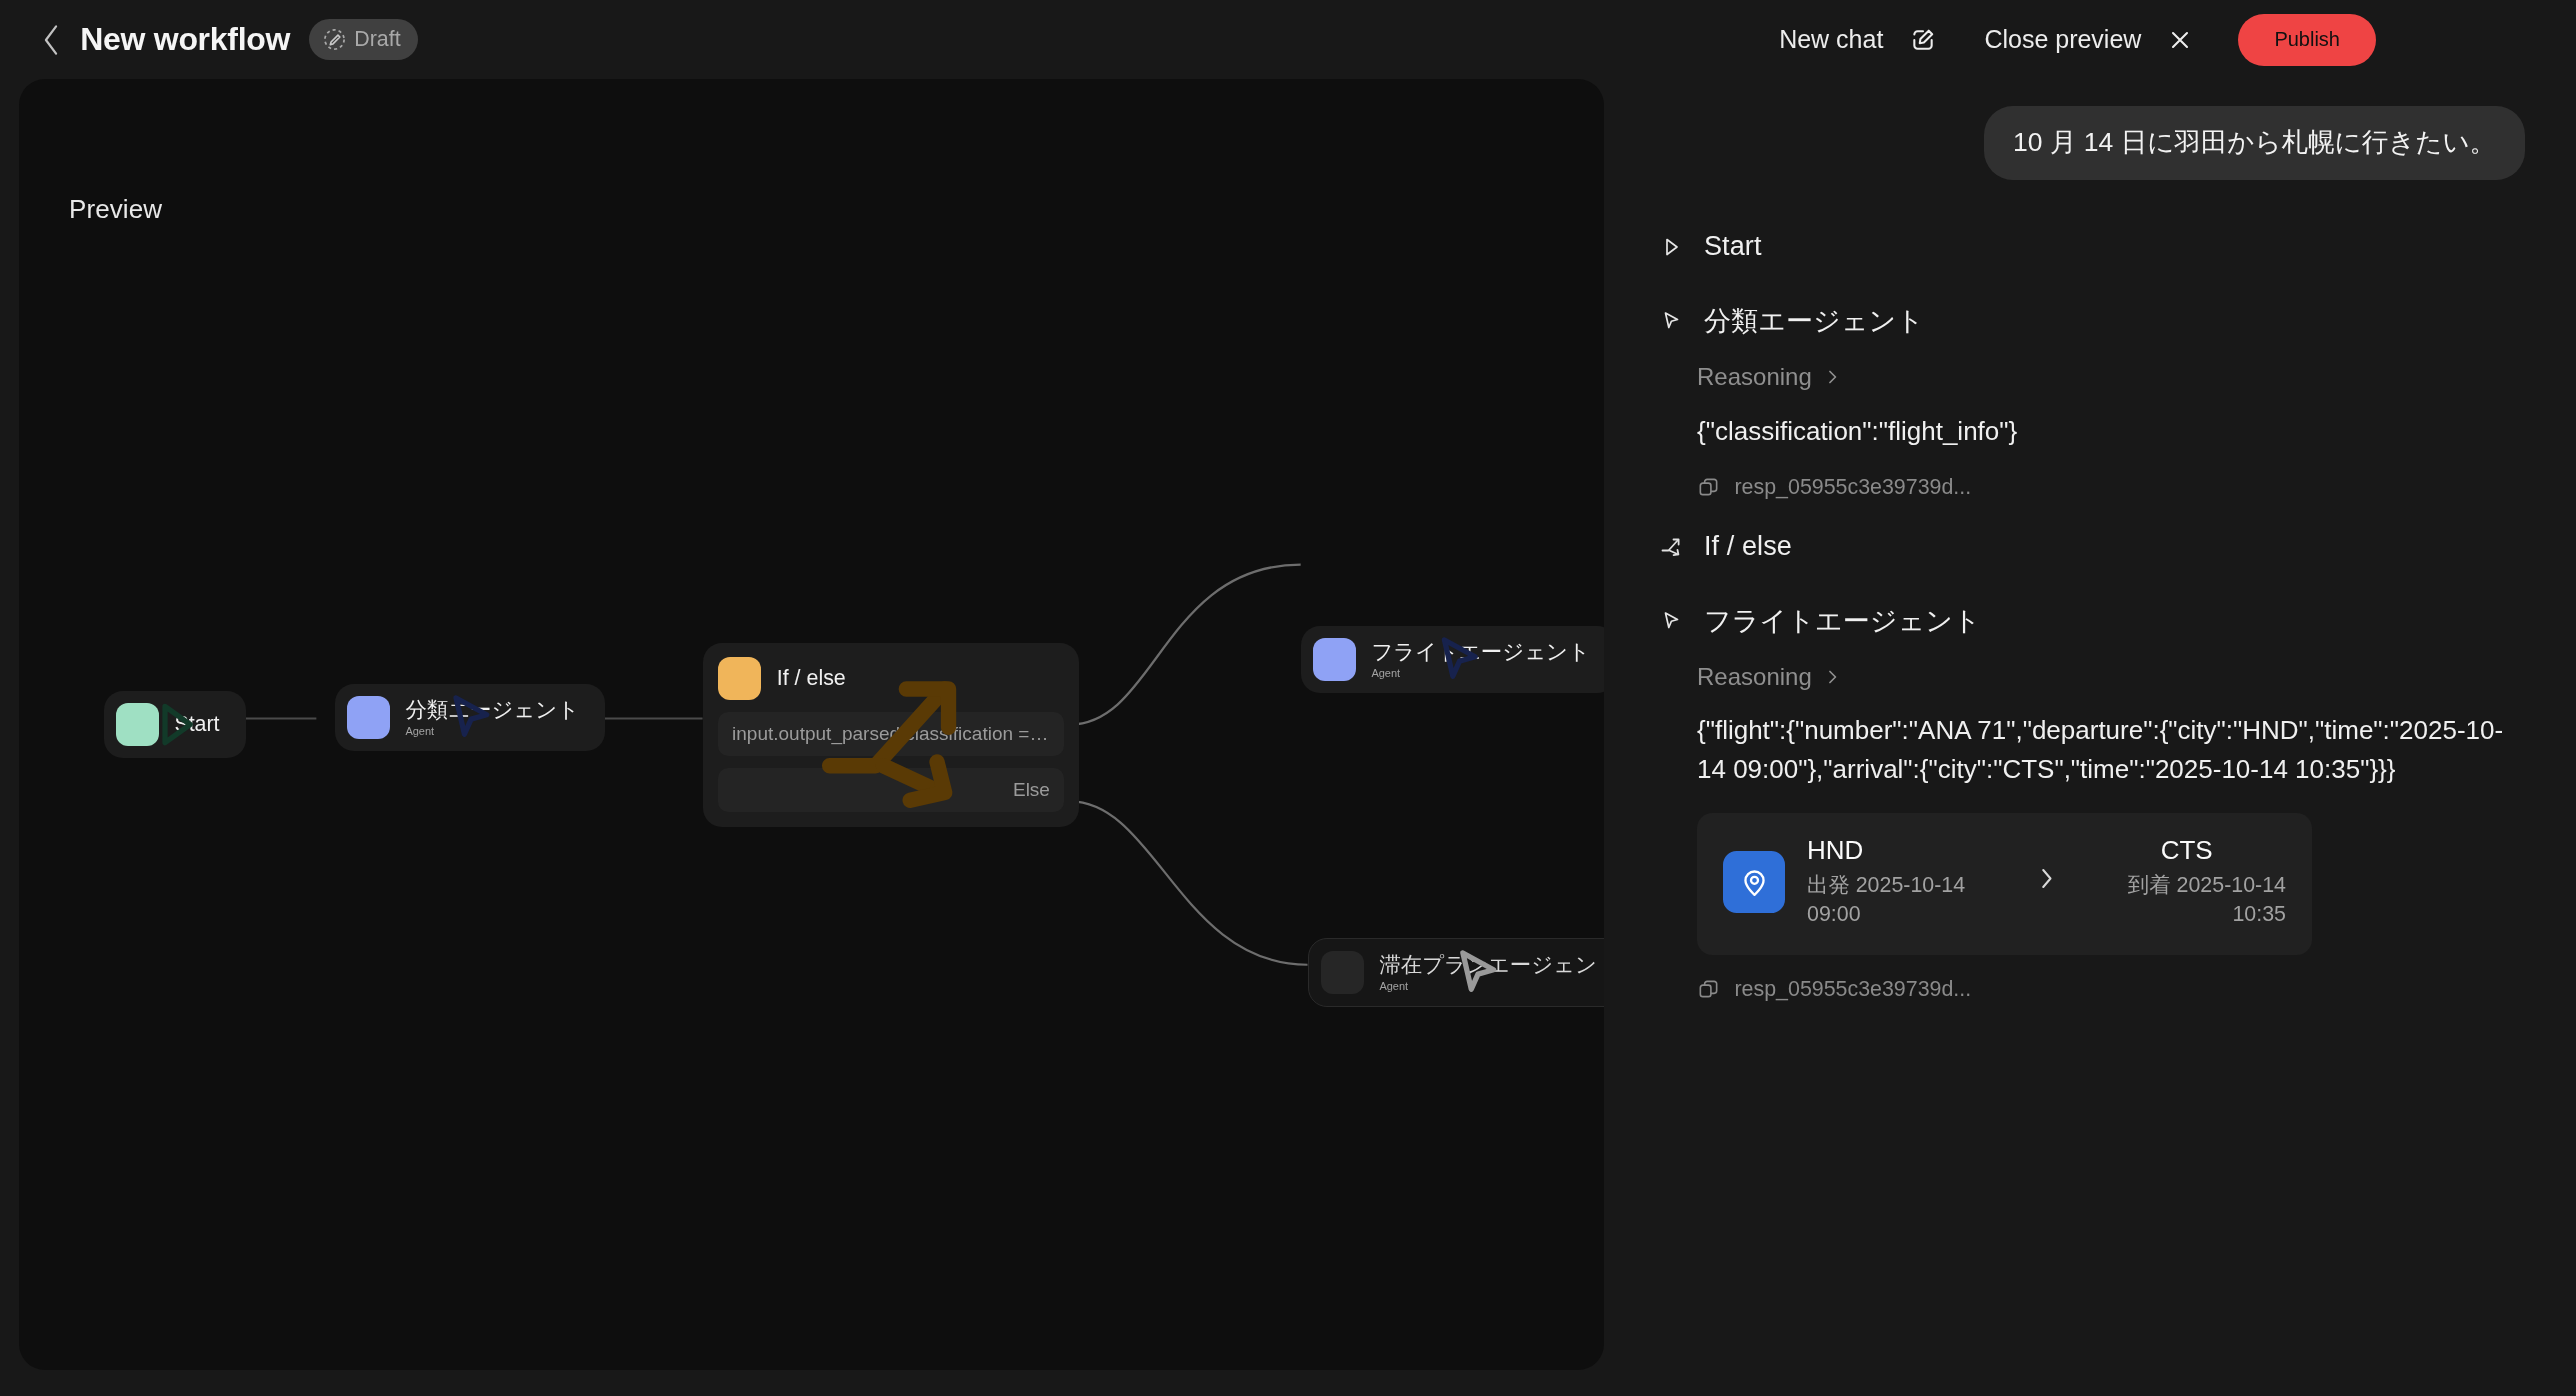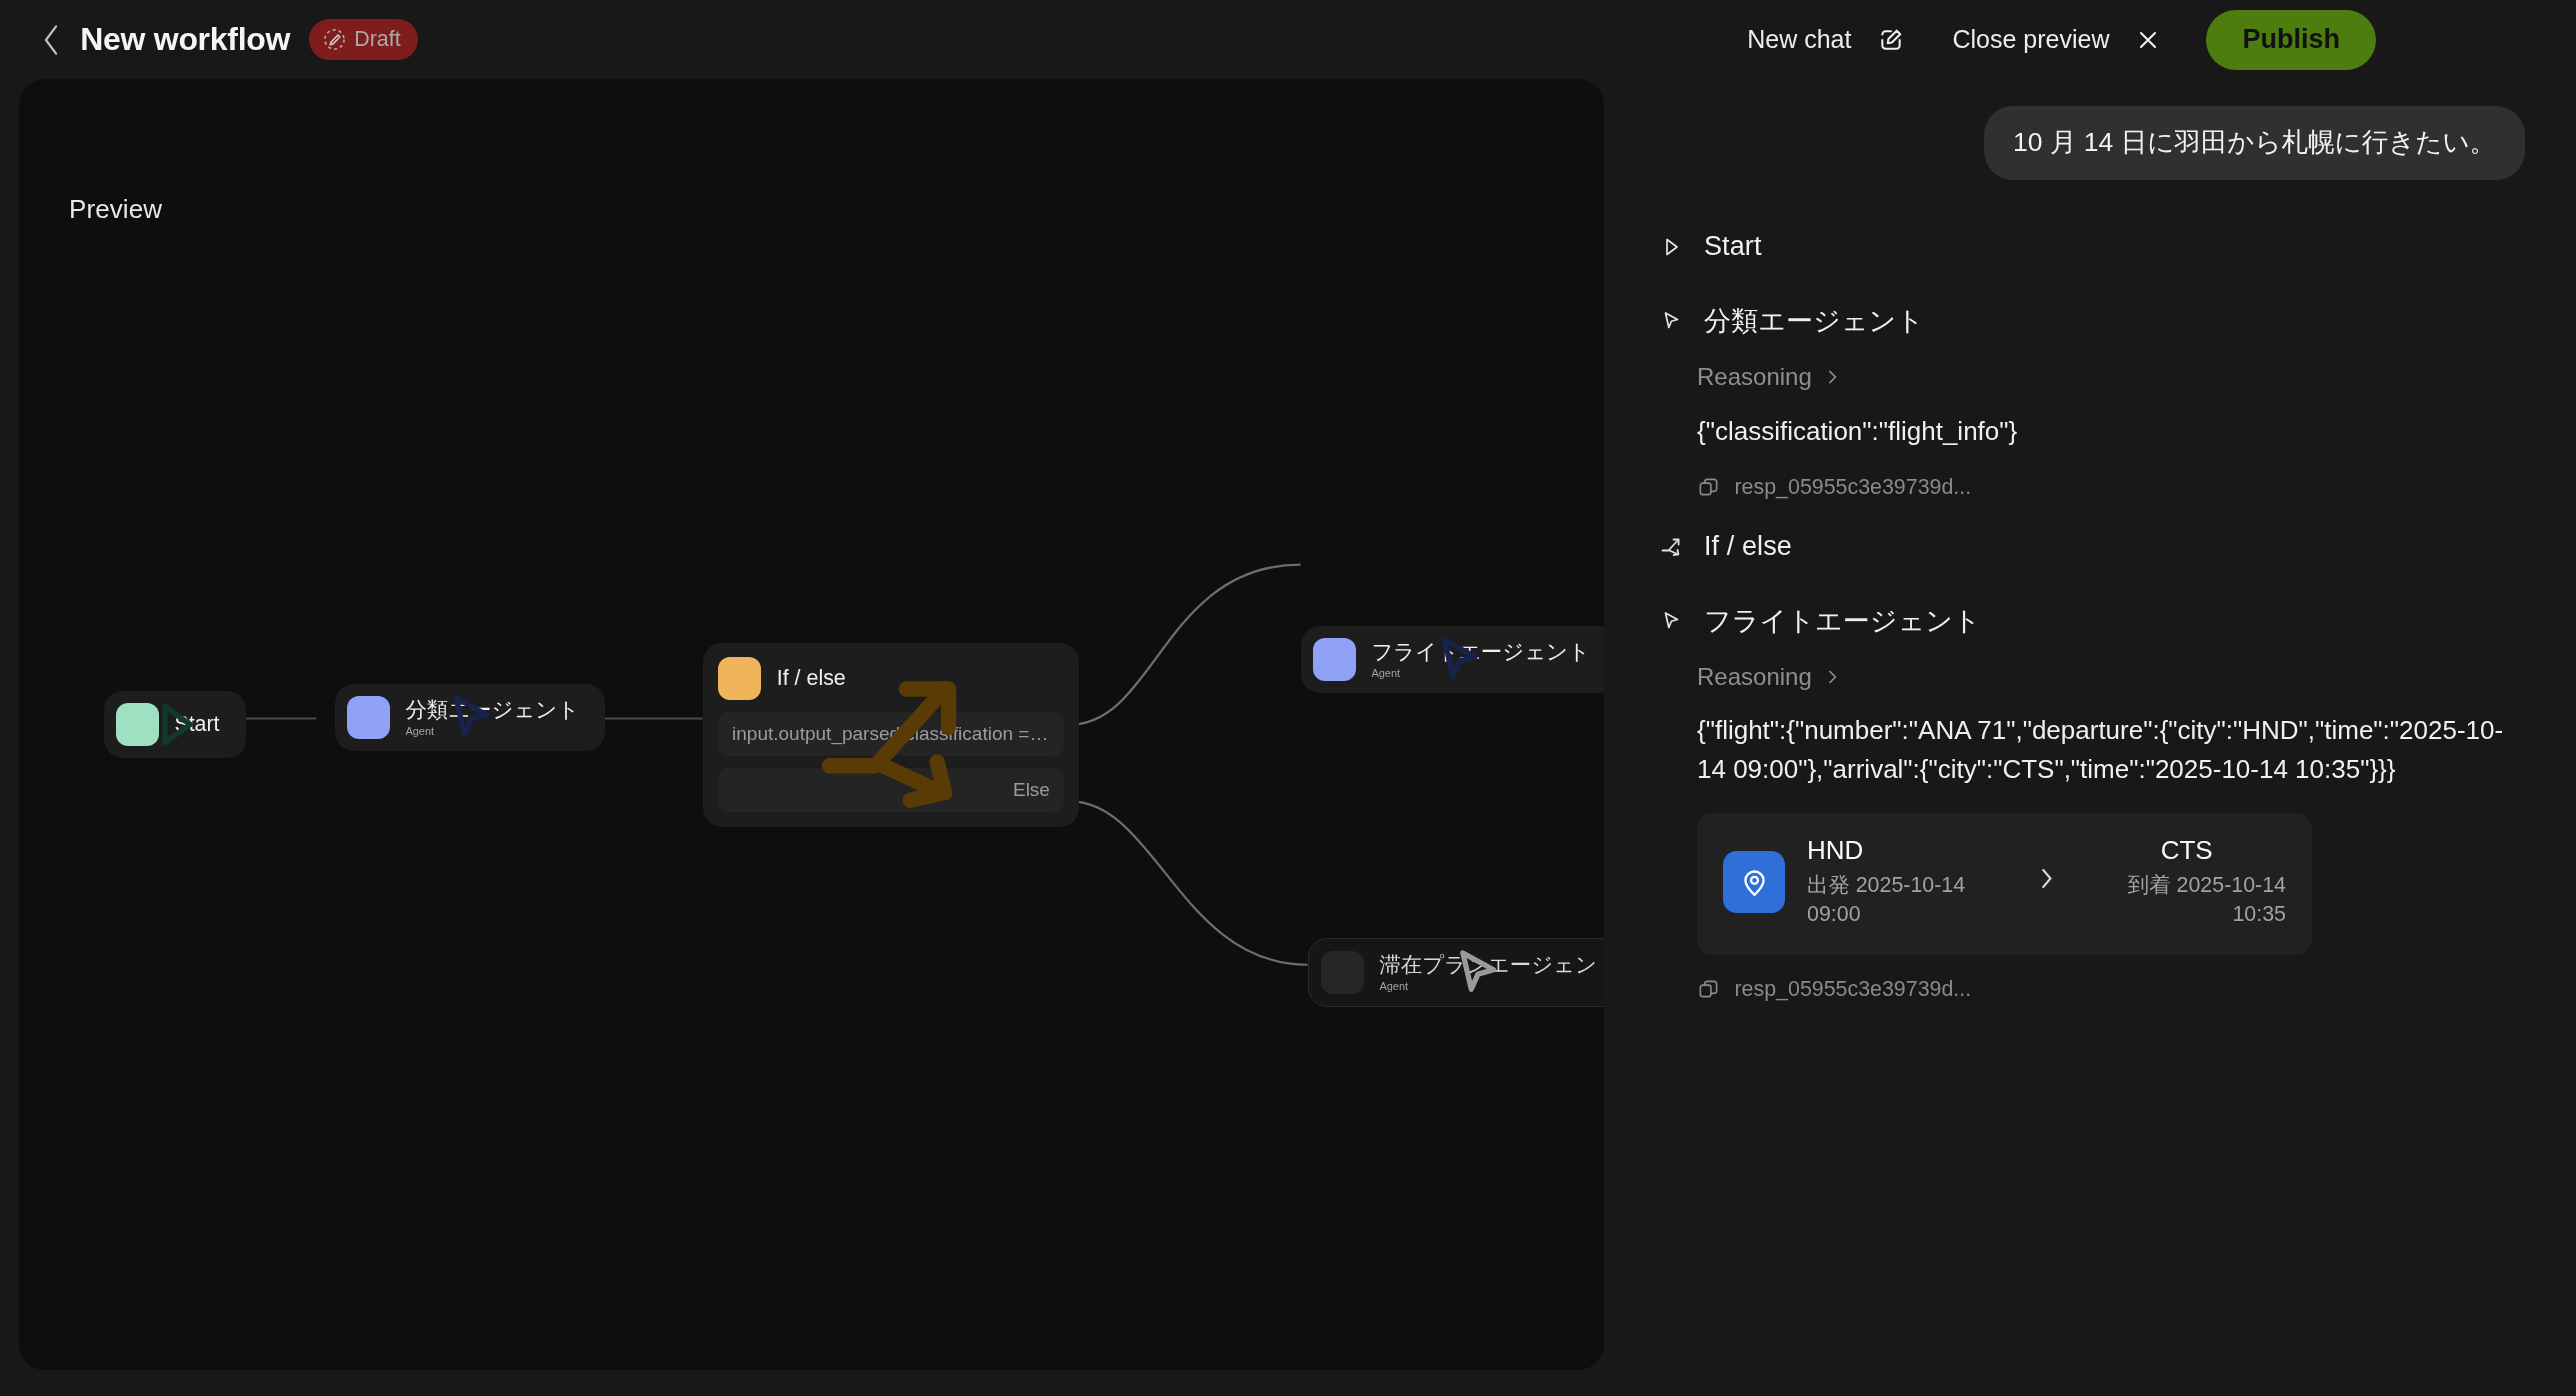--- a/index.html
+++ b/index.html
@@ -20,32 +20,32 @@
   .back-btn {
     width: 38px; height: 38px; display: flex; align-items: center; justify-content: center;
     color: #bcbcbc; cursor: pointer; margin-right: 10.3px;
   }
   .wf-title {
     font-size: 32px; font-weight: 700; letter-spacing: -0.3px; color: #f5f5f5;
     white-space: nowrap;
   }
   .draft-badge {
     display: inline-flex; align-items: center; gap: 8.5px;
-    background: #7f1d1d; border-radius: 854px;
+    background: #404040; border-radius: 854px;
     padding: 7.7px 17px 7.7px 13.7px; margin-left: 19px;
     font-size: 21.4px; color: #a9a9a9; cursor: pointer;
   }
   .header-right { margin-left: auto; display: flex; align-items: center; gap: 0; }
   .hdr-action {
     display: inline-flex; align-items: center; gap: 27px;
     font-size: 25px; color: #ededed; padding: 8.5px 24px; cursor: pointer;
     white-space: nowrap;
   }
   .publish-btn {
-    background: #4d7c0f; color: #111; font-size: 27px; font-weight: 700;
+    background: #ef4444; color: #111; font-size: 20px; font-weight: 400;
     border-radius: 854px; padding: 14.5px 36px; margin-left: 22px; cursor: pointer;
     white-space: nowrap;
   }
 
   
   .preview-panel {
     position: absolute; left: 19px; top: 79px;
     width: 1585px; height: 1291px;
     background: #0e0e0e; border-radius: 26px;
     overflow: hidden;

